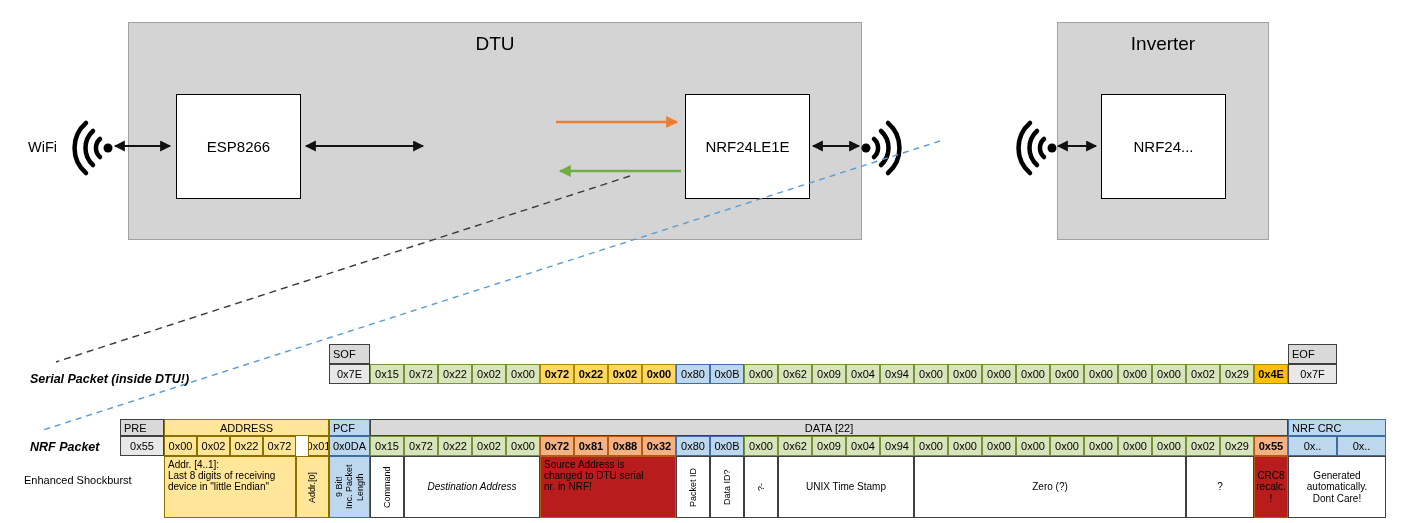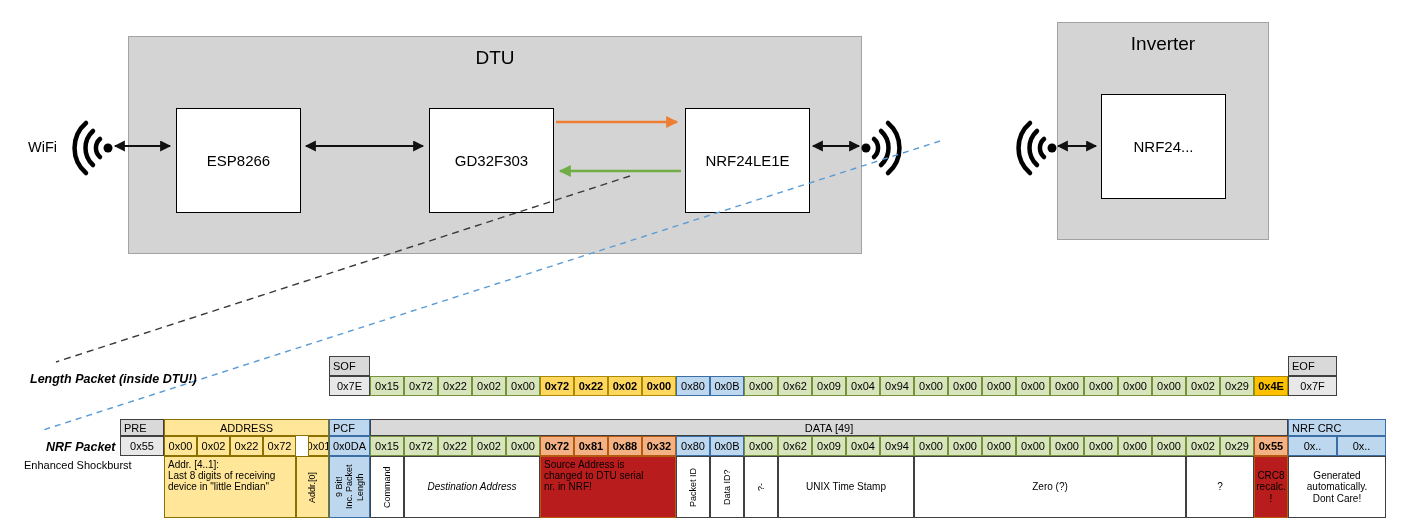--- a/index.html
+++ b/index.html
@@ -8,21 +8,21 @@
 
   .gray-box { position:absolute; background:#d4d4d4; border:1px solid #a3a3a3; }
   .box-title { position:absolute; top:10px; left:0; right:0; text-align:center; font-size:19px; }
   .chip { position:absolute; width:125px; height:105px; background:#fff; border:1.6px solid #000;
           display:flex; align-items:center; justify-content:center; font-size:15px; }
   .wifi-label { position:absolute; font-size:14.5px; }
   .wifi-svg { position:absolute; }
   .overlay { position:absolute; left:0; top:0; pointer-events:none; }
 
   .pkt-label { position:absolute; font-weight:bold; font-style:italic; font-size:12.5px; white-space:nowrap; }
-  .sub-label { position:absolute; font-size:11px; white-space:nowrap; }
+  .sub-label { position:absolute; font-size:11px; white-space:nowrap;margin-top:15px; }
 
   .grid-table { position:absolute; display:grid; }
   .cell { border:1px solid #404040; display:flex; align-items:center; justify-content:center;
           font-size:11px; overflow:hidden; background:#fff; }
   .cell.bold { font-weight:700; }
   .left-h { justify-content:flex-start; padding-left:3px; }
 
   .ann { font-size:10px; line-height:1.12; white-space:pre-line; text-align:center; padding:1px 1px; }
   .ann.left { text-align:left; justify-content:flex-start; align-items:flex-start; padding:2px 3px; }
   .ann.vert { writing-mode:vertical-rl; transform:rotate(180deg); font-size:9px; padding:2px 0; }
@@ -37,24 +37,23 @@
   .c-gray        { background:#e8e8e8; }
   .c-gray_h      { background:#d9d9d9; }
   .c-white       { background:#fff; }
   .c-none        { background:transparent; border:none; }
 </style>
 </head>
 <body>
 
 <div class="canvas">
 
-  <div class="gray-box" style="left:128px;top:36px;width:734px;height:218px">
+  <div class="gray-box" style="left:128px;top:22px;width:734px;height:218px">
     <div class="box-title">DTU</div>
     <div class="chip" style="left:47px;top:71px">ESP8266</div>
-    <div class="chip" style="left:300px;top:71px">GD32F303</div>
     <div class="chip" style="left:556px;top:71px">NRF24LE1E</div>
   </div>
 
   <div class="gray-box" style="left:1057px;top:22px;width:212px;height:218px">
     <div class="box-title">Inverter</div>
     <div class="chip" style="left:43px;top:71px">NRF24...</div>
   </div>
 
   <div class="wifi-label" style="left:28px;top:139px">WiFi</div>
 
@@ -100,22 +99,22 @@
     <line x1="115" y1="146" x2="170" y2="146" stroke="#111" stroke-width="2.2" marker-start="url(#mb)" marker-end="url(#mb)"></line>
     <line x1="306" y1="146" x2="423" y2="146" stroke="#111" stroke-width="2.2" marker-start="url(#mb)" marker-end="url(#mb)"></line>
     <line x1="556" y1="122" x2="677" y2="122" stroke="#ed7d31" stroke-width="2.4" marker-end="url(#mo)"></line>
     <line x1="681" y1="171" x2="560" y2="171" stroke="#70ad47" stroke-width="2.4" marker-end="url(#mg)"></line>
     <line x1="813" y1="146" x2="859" y2="146" stroke="#111" stroke-width="2.2" marker-start="url(#mb)" marker-end="url(#mb)"></line>
     <line x1="1058" y1="146" x2="1096" y2="146" stroke="#111" stroke-width="2.2" marker-start="url(#mb)" marker-end="url(#mb)"></line>
     <line x1="630" y1="176" x2="56" y2="362" stroke="#3a3a3a" stroke-width="1.4" stroke-dasharray="7 5"></line>
     <line x1="940" y1="141" x2="40" y2="431" stroke="#5b9bd5" stroke-width="1.4" stroke-dasharray="6 5"></line>
   </svg>
 
-  <div class="pkt-label" style="left:30px;top:372px">Length Packet (inside DTU!)</div>
-  <div class="grid-table" style="left:329px;top:356px;grid-template-columns:41px repeat(27,34px) 49px;grid-template-rows:20px 20px">
+  <div class="pkt-label" style="left:30px;top:372px">Serial Packet (inside DTU!)</div>
+  <div class="grid-table" style="left:329px;top:344px;grid-template-columns:41px repeat(27,34px) 49px;grid-template-rows:20px 20px">
       <div class="cell hdr left-h c-gray_h" style="grid-area: 1 / 1;">SOF</div>
       <div class="cell hdr left-h c-gray_h" style="grid-area: 1 / 29;">EOF</div>
       <div class="cell c-gray" style="grid-area: 2 / 1;">0x7E</div>
       <div class="cell c-green" style="grid-area: 2 / 2;">0x15</div>
       <div class="cell c-green" style="grid-area: 2 / 3;">0x72</div>
       <div class="cell c-green" style="grid-area: 2 / 4;">0x22</div>
       <div class="cell c-green" style="grid-area: 2 / 5;">0x02</div>
       <div class="cell c-green" style="grid-area: 2 / 6;">0x00</div>
       <div class="cell c-gold bold" style="grid-area: 2 / 7;">0x72</div>
       <div class="cell c-gold bold" style="grid-area: 2 / 8;">0x22</div>
@@ -135,27 +134,27 @@
       <div class="cell c-green" style="grid-area: 2 / 22;">0x00</div>
       <div class="cell c-green" style="grid-area: 2 / 23;">0x00</div>
       <div class="cell c-green" style="grid-area: 2 / 24;">0x00</div>
       <div class="cell c-green" style="grid-area: 2 / 25;">0x00</div>
       <div class="cell c-green" style="grid-area: 2 / 26;">0x02</div>
       <div class="cell c-green" style="grid-area: 2 / 27;">0x29</div>
       <div class="cell c-gold_deep bold" style="grid-area: 2 / 28;">0x4E</div>
       <div class="cell c-gray" style="grid-area: 2 / 29;">0x7F</div>
     </div>
 
-  <div class="pkt-label" style="left:46px;top:440px">NRF Packet</div>
+  <div class="pkt-label" style="left:30px;top:440px">NRF Packet</div>
   <div class="sub-label" style="left:24px;top:459px">Enhanced Shockburst</div>
   <div class="grid-table" style="left:120px;top:419px;grid-template-columns:44px repeat(5,33px) 41px repeat(27,34px) repeat(2,49px);grid-template-rows:17px 20px 62px">
       <div class="cell hdr c-gray_h left-h" style="grid-area: 1 / 1 / auto / span 1;">PRE</div>
       <div class="cell hdr c-yellow" style="grid-area: 1 / 2 / auto / span 5;">ADDRESS</div>
       <div class="cell hdr c-blue left-h" style="grid-area: 1 / 7 / auto / span 1;">PCF</div>
-      <div class="cell hdr c-gray_h" style="grid-area: 1 / 8 / auto / span 27;">DATA [49]</div>
+      <div class="cell hdr c-gray_h" style="grid-area: 1 / 8 / auto / span 27;">DATA [22]</div>
       <div class="cell hdr c-blue left-h" style="grid-area: 1 / 35 / auto / span 2; text-align: center;">NRF CRC</div>
       <div class="cell c-gray" style="grid-area: 2 / 1;">0x55</div>
       <div class="cell c-yellow" style="grid-area: 2 / 2;">0x00</div>
       <div class="cell c-yellow" style="grid-area: 2 / 3;">0x02</div>
       <div class="cell c-yellow" style="grid-area: 2 / 4;">0x22</div>
       <div class="cell c-yellow" style="grid-area: 2 / 5;">0x72</div>
       <div class="cell c-yellow" style="grid-area: 2 / 6; margin-left: 12px;">0x01</div>
       <div class="cell c-blue" style="grid-area: 2 / 7;">0x0DA</div>
       <div class="cell c-green" style="grid-area: 2 / 8;">0x15</div>
       <div class="cell c-green" style="grid-area: 2 / 9;">0x72</div>

